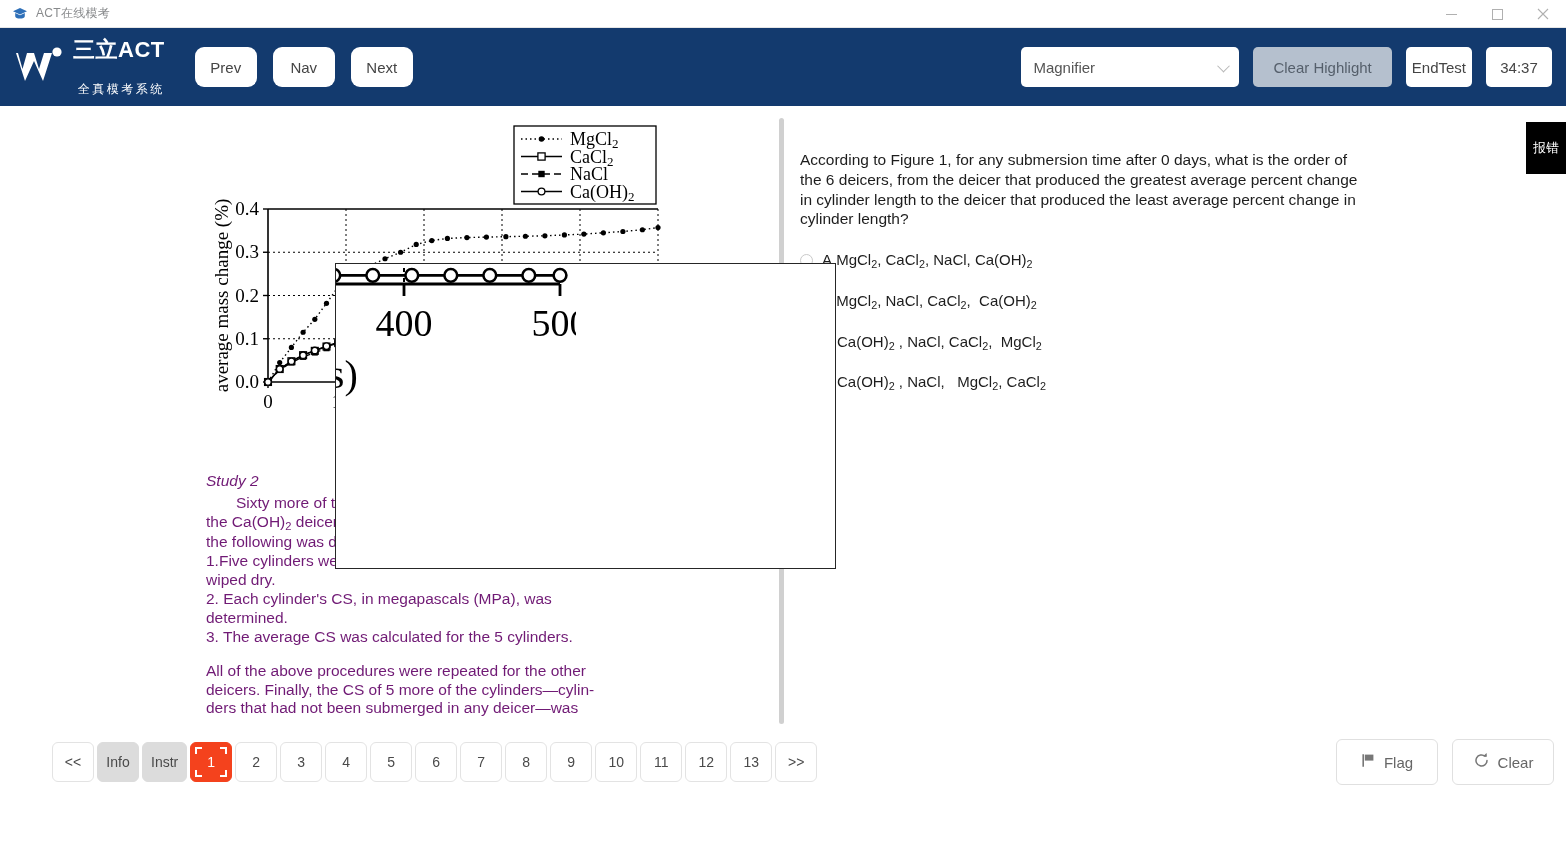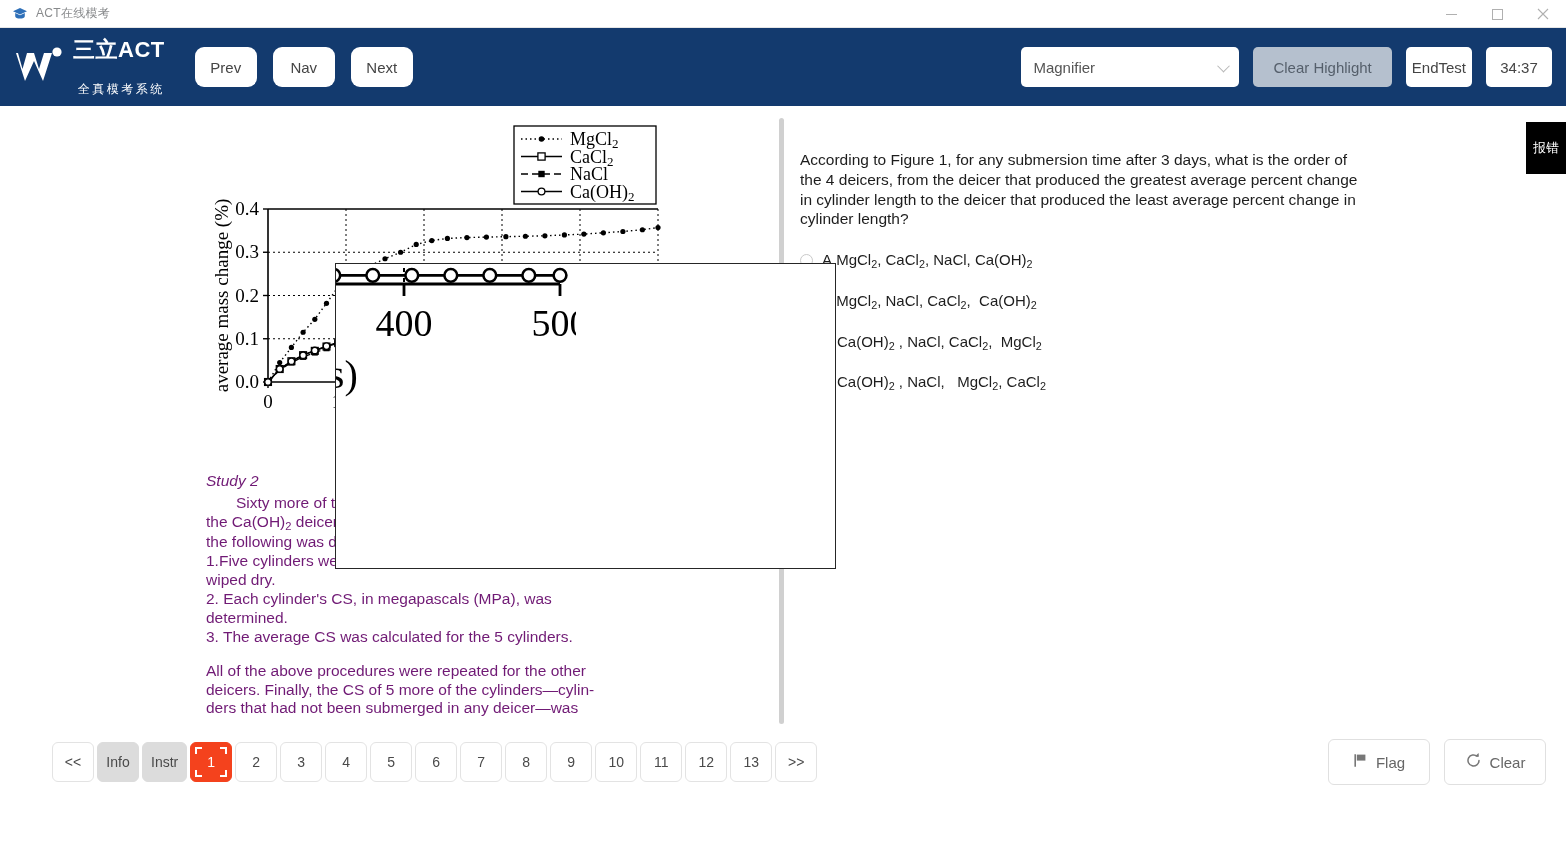--- a/index.html
+++ b/index.html
@@ -204,21 +204,21 @@
   .pgbtn.active .c {
     position: absolute; width: 7px; height: 7px;
     border-color: #fff; border-style: solid; border-width: 0;
   }
   .pgbtn.active .c.tl { left:4px; top:4px; border-left-width:2px; border-top-width:2px; }
   .pgbtn.active .c.tr { right:4px; top:4px; border-right-width:2px; border-top-width:2px; }
   .pgbtn.active .c.bl { left:4px; bottom:4px; border-left-width:2px; border-bottom-width:2px; }
   .pgbtn.active .c.br { right:4px; bottom:4px; border-right-width:2px; border-bottom-width:2px; }
 
   #footer-right {
-    position: absolute; right: 20px; top: 5px;
+    position: absolute; right: 12px; top: 5px;
     display: flex; gap: 14px; margin-left: 48px;
   }
   .fbtn {
     width: 102px; height: 46px;
     background: #fff; border: 1px solid #e0e0e0; border-radius: 6px;
     display: flex; align-items: center; justify-content: center; gap: 8px;
     font-size: 15px; color: #666;
     cursor: pointer;
     font-family: "Liberation Sans", sans-serif;
   }
@@ -457,21 +457,21 @@
       <div class="gap"></div>
       <p>All of the above procedures were repeated for the other</p>
       <p>deicers. Finally, the CS of 5 more of the cylinders—cylin-</p>
       <p>ders that had not been submerged in any deicer—was</p>
     </div>
   </div>
 
   <div id="vdivider"></div>
 
   <div id="question-pane">
-    <div id="qtext"> According to Figure 1, for any submersion time after 3 days, what is the order of the 4 deicers, from the deicer that produced the greatest average percent change in cylinder length to the deicer that produced the least average percent change in cylinder length?</div>
+    <div id="qtext"> According to Figure 1, for any submersion time after 0 days, what is the order of the 6 deicers, from the deicer that produced the greatest average percent change in cylinder length to the deicer that produced the least average percent change in cylinder length?</div>
 
     <div class="option-row">
       <span class="radio"></span>
       <span class="opt-label">A.MgCl<sub>2</sub>, CaCl<sub>2</sub>, NaCl, Ca(OH)<sub>2</sub></span>
     </div>
     <div class="option-row">
       <span class="radio"></span>
       <span class="opt-label">B.MgCl<sub>2</sub>, NaCl, CaCl<sub>2</sub>,&nbsp; Ca(OH)<sub>2</sub></span>
     </div>
     <div class="option-row">

